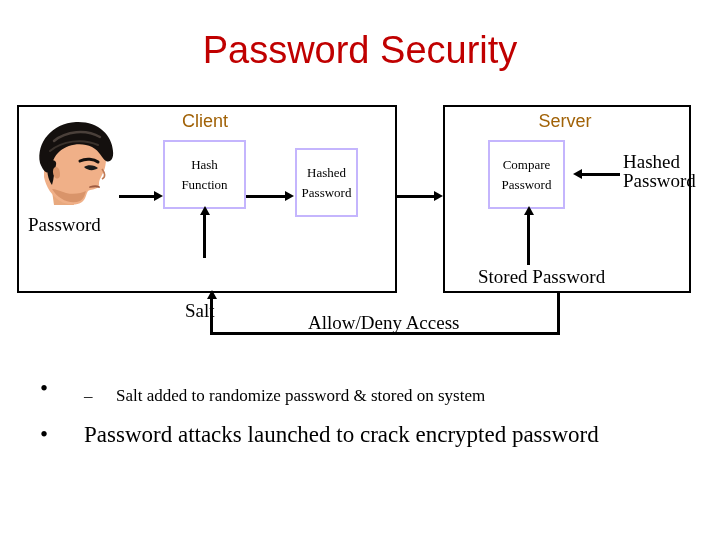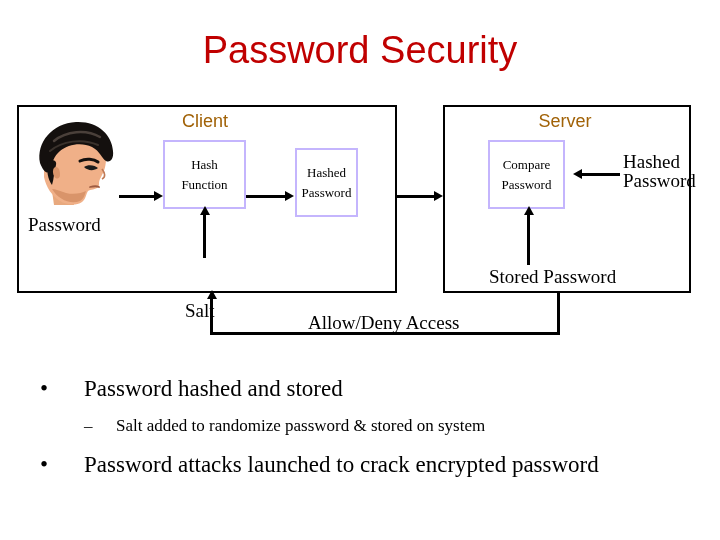--- a/index.html
+++ b/index.html
@@ -77,21 +77,21 @@
   
   .diag-label {
     position: absolute;
     font-size: 19px;
     line-height: 18px;
     color: #000000;
     white-space: nowrap;
   }
   #password-label        { left: 28px;  top: 216px; }
   #salt-label            { left: 185px; top: 262px; margin-top: 40px; }
-  #stored-password-label { left: 489px; top: 268px; }
+  #stored-password-label { left: 478px; top: 268px; }
   #server-hashed-label   { left: 623px; top: 152px; width: 62px;
                            white-space: normal; line-height: 19px; }
   #allow-deny-label      { left: 308px; top: 314px; }
 
   
   .hline {
     position: absolute;
     height: 0;
     border-top: 3px solid #000000;
   }
@@ -260,21 +260,20 @@
   <div class="vline" style="left:557px; top:292px; height:42px;"></div>
   <div class="hline" style="left:210px; top:332px; width:350px;"></div>
   <div class="vline" style="left:210px; top:298px; height:36px;"></div>
   <div class="arrow-up" style="left:207px; top:290px;"></div>
   <div id="allow-deny-label" class="diag-label">Allow/Deny Access</div>
 
   <div id="bullets">
 
     <div class="bullet-l1">
       <span class="dot">•</span>
-      <span>Password hashed and stored</span>
     </div>
 
     <div class="bullet-l2 sp-a">
       <span class="dash">–</span>
       <span>Salt added to randomize password &amp; stored on system</span>
     </div>
 
     <div class="bullet-l1 sp-b">
       <span class="dot">•</span>
       <span>Password attacks launched to crack encrypted password</span>

